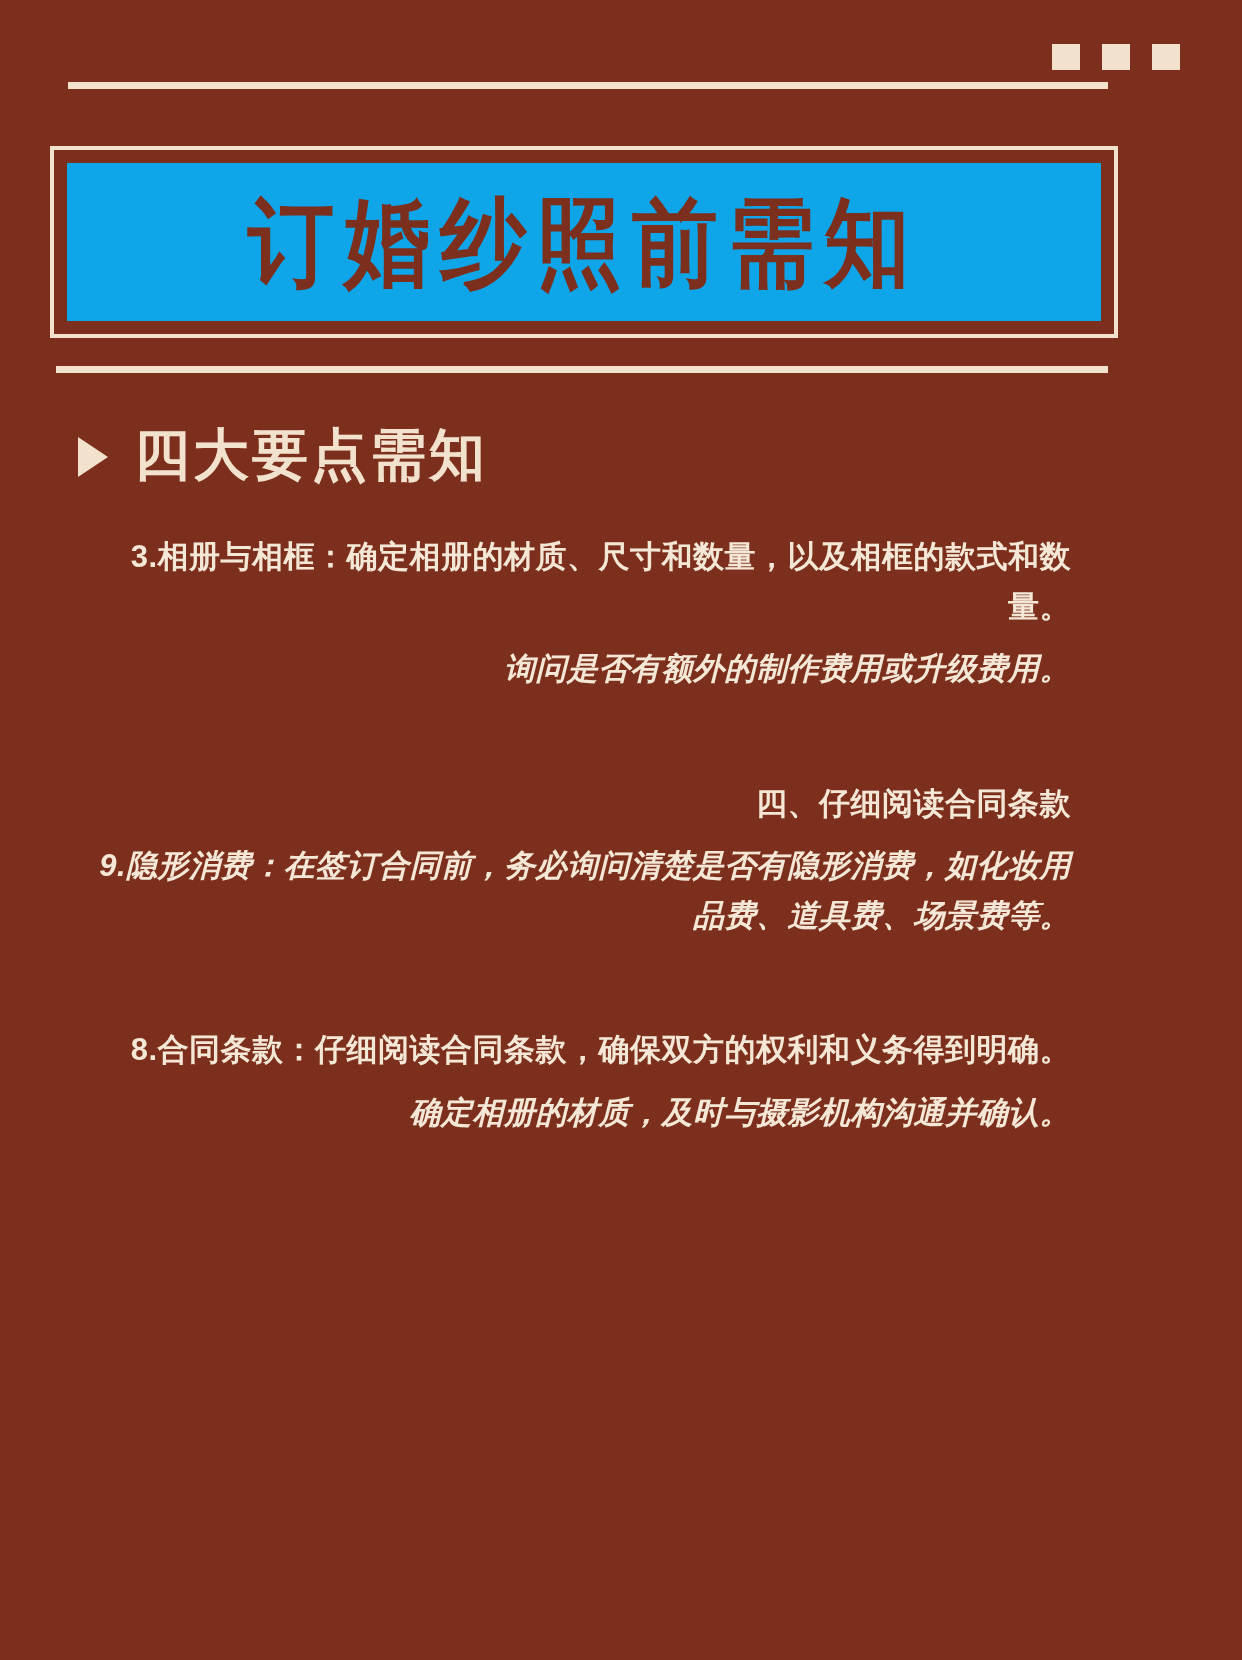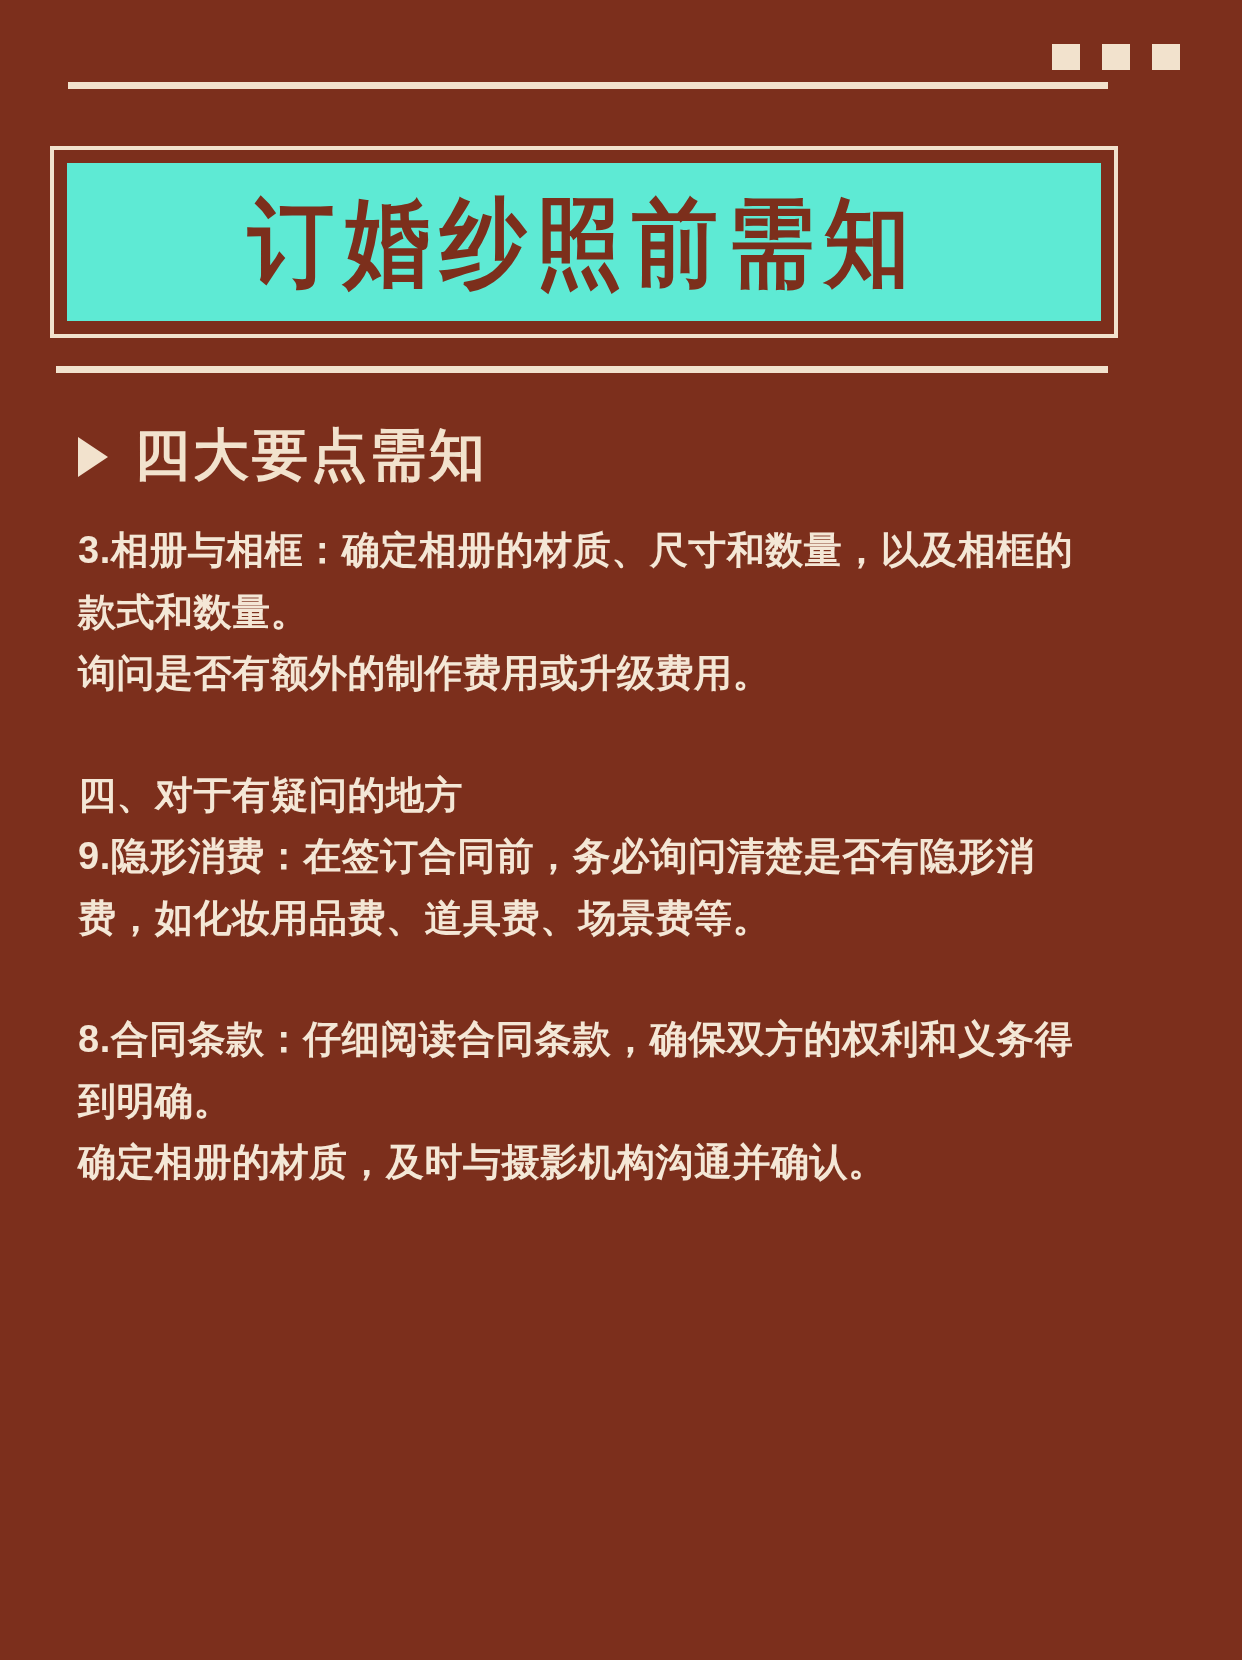--- a/index.html
+++ b/index.html
@@ -53,21 +53,21 @@
     left: 50px;
     width: 1068px;
     height: 192px;
     border: 4px solid #f2e2cd;
     box-sizing: border-box;
     padding: 13px;
   }
   .title-inner {
     width: 100%;
     height: 100%;
-    background: #5eead4;
+    background: #0ea5e9;
     display: flex;
     align-items: center;
     justify-content: center;
     box-sizing: border-box;
   }
   .title-text {
     color: #7c2f1c;
     font-size: 86px;
     font-weight: bold;
     letter-spacing: 10px;
@@ -115,28 +115,30 @@
 
   
   .body-wrap {
     position: absolute;
     top: 520px;
     left: 78px;
     width: 1005px;
   }
   .para {
     color: #f4e7d6;
-    font-size: 38px;
+    font-size: 31px;
     line-height: 1.62;
     font-weight: bold;
     letter-spacing: 0.5px;
-    margin: 0;
+    margin: 12px;
+    text-align: right;
   }
   .para.sub {
     margin-top: 0;
+    font-style: italic;
   }
   .blockgap {
     height: 60px;
   }
 </style>
 </head>
 <body>
 
 <div class="page">
 
@@ -164,21 +166,21 @@
   <div class="body-wrap">
 
     <div>
       <p class="para">3.相册与相框：确定相册的材质、尺寸和数量，以及相框的款式和数量。</p>
       <p class="para sub">询问是否有额外的制作费用或升级费用。</p>
     </div>
 
     <div class="blockgap"></div>
 
     <div>
-      <p class="para">四、对于有疑问的地方</p>
+      <p class="para">四、仔细阅读合同条款</p>
       <p class="para sub">9.隐形消费：在签订合同前，务必询问清楚是否有隐形消费，如化妆用品费、道具费、场景费等。</p>
     </div>
 
     <div class="blockgap"></div>
 
     <div>
       <p class="para">8.合同条款：仔细阅读合同条款，确保双方的权利和义务得到明确。</p>
       <p class="para sub">确定相册的材质，及时与摄影机构沟通并确认。</p>
     </div>
 

